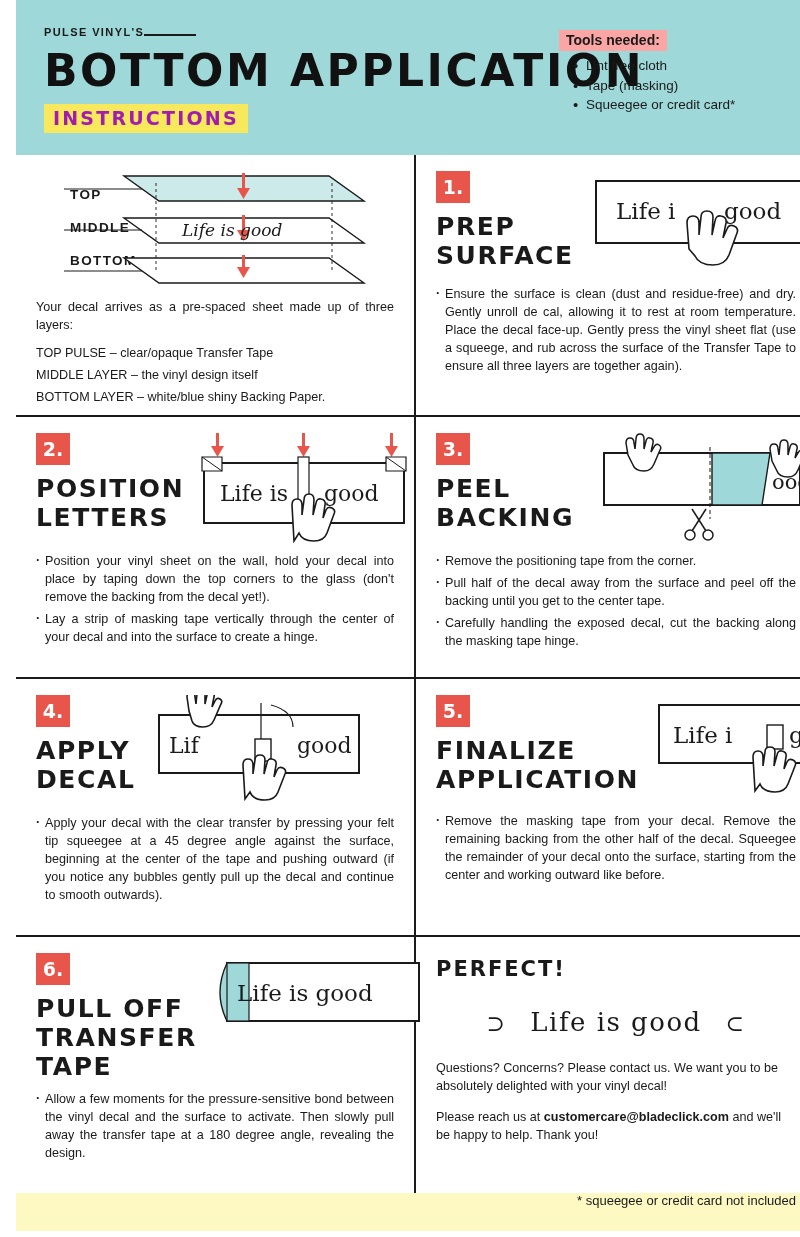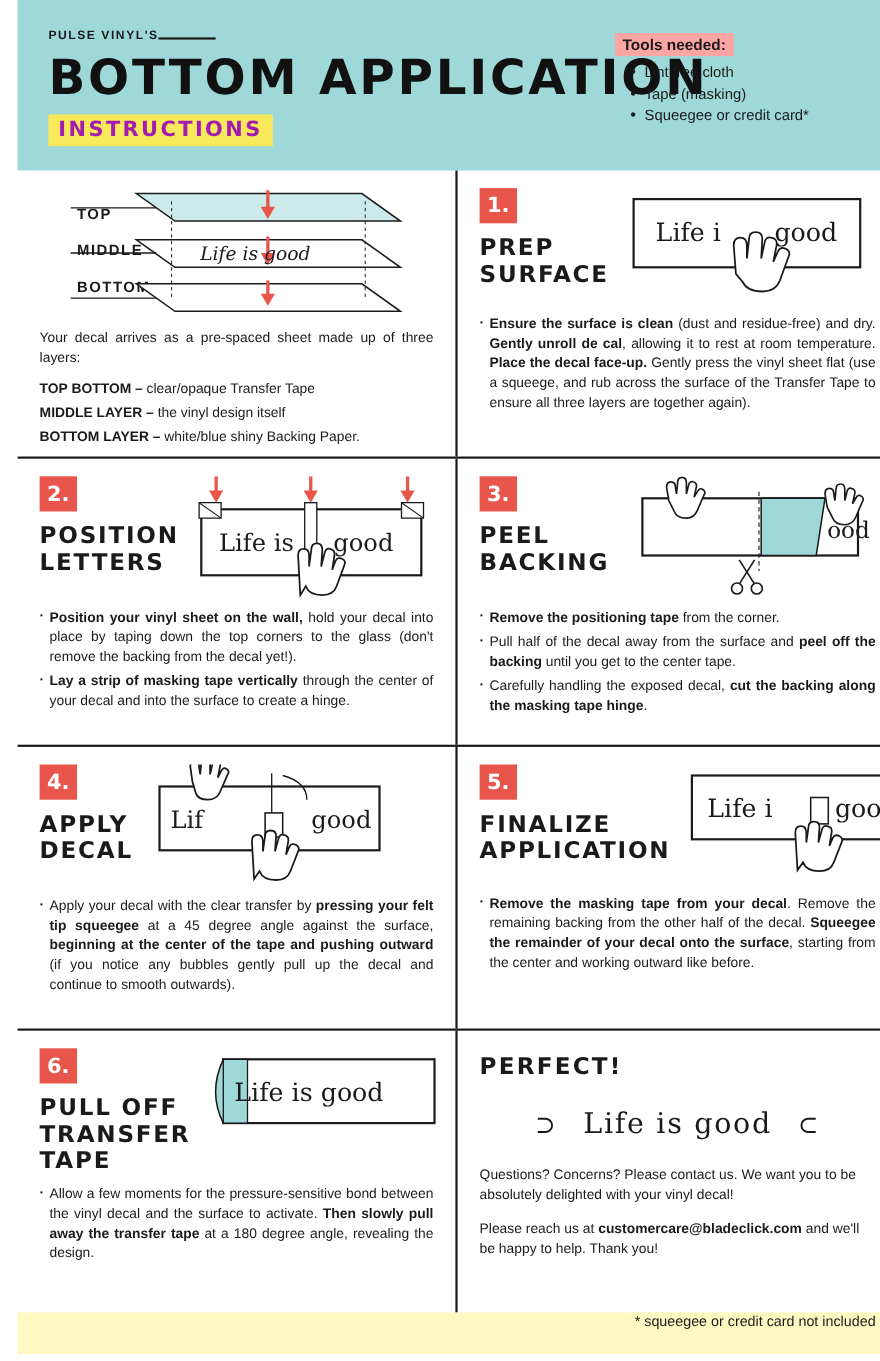--- a/index.html
+++ b/index.html
@@ -111,39 +111,39 @@
     background: #e8554b;
     color: #fff;
     font-weight: bold;
     font-size: 19px;
     width: 34px; height: 32px;
     display: flex; align-items: center; justify-content: center;
     flex: 0 0 34px;
     font-family: "DejaVu Sans", sans-serif;
   }
   .step-title {
-    font-size: 21px;
+    font-size: 25px;
     font-weight: bold;
     letter-spacing: 1.6px;
     line-height: 1.15;
     margin-top: 10px;
     font-family: "DejaVu Sans", sans-serif;
   }
   .head-row { display: flex; gap: 10px; }
   .head-left { flex: 0 0 auto; }
   .art { flex: 1 1 auto; }
 
   .body-text {
     font-size: 12.6px;
     line-height: 1.42;
     margin-top: 10px;
     text-align: justify;
   }
   .body-text p { margin-bottom: 4px; }
-  .body-text b { font-weight: bold; }
+  .body-text b { font-weight: normal; }
 
   .bullet { position: relative; padding-left: 9px; }
   .bullet::before { content: "\00B7"; position: absolute; left: 0; top: -1px; font-weight: bold; }
 
   
   .layers { position: relative; height: 118px; }
   .layer-labels {
     position: absolute; left: 34px; top: 16px;
     font-size: 13.5px; font-weight: bold; letter-spacing: 1.4px;
   }
@@ -234,21 +234,21 @@
               <polygon points="173,59 186,59 179.5,70"></polygon>
               <rect x="178" y="84" width="3" height="14"></rect>
               <polygon points="173,96 186,96 179.5,107"></polygon>
             </g>
 
             <text x="118" y="65" font-family="DejaVu Serif, serif" font-style="italic" font-size="17" fill="#1a1a1a">Life is good</text>
           </svg>
         </div>
         <div class="body-text">
           <p>Your decal arrives as a pre-spaced sheet made up of three layers:</p>
-          <p style="margin-top:10px;"><b>TOP BOTTOM –</b><span> clear/opaque Transfer Tape</span></p>
+          <p style="margin-top:10px;"><b>TOP PULSE –</b><span> clear/opaque Transfer Tape</span></p>
           <p><b>MIDDLE LAYER –</b><span> the vinyl design itself</span></p>
           <p><b>BOTTOM LAYER –</b><span> white/blue shiny Backing Paper.</span></p>
         </div>
       </div>
 
       <div class="cell">
         <div class="head-row">
           <div class="head-left">
             <div class="badge">1.</div>
             <div class="step-title">PREP<br>SURFACE</div>

